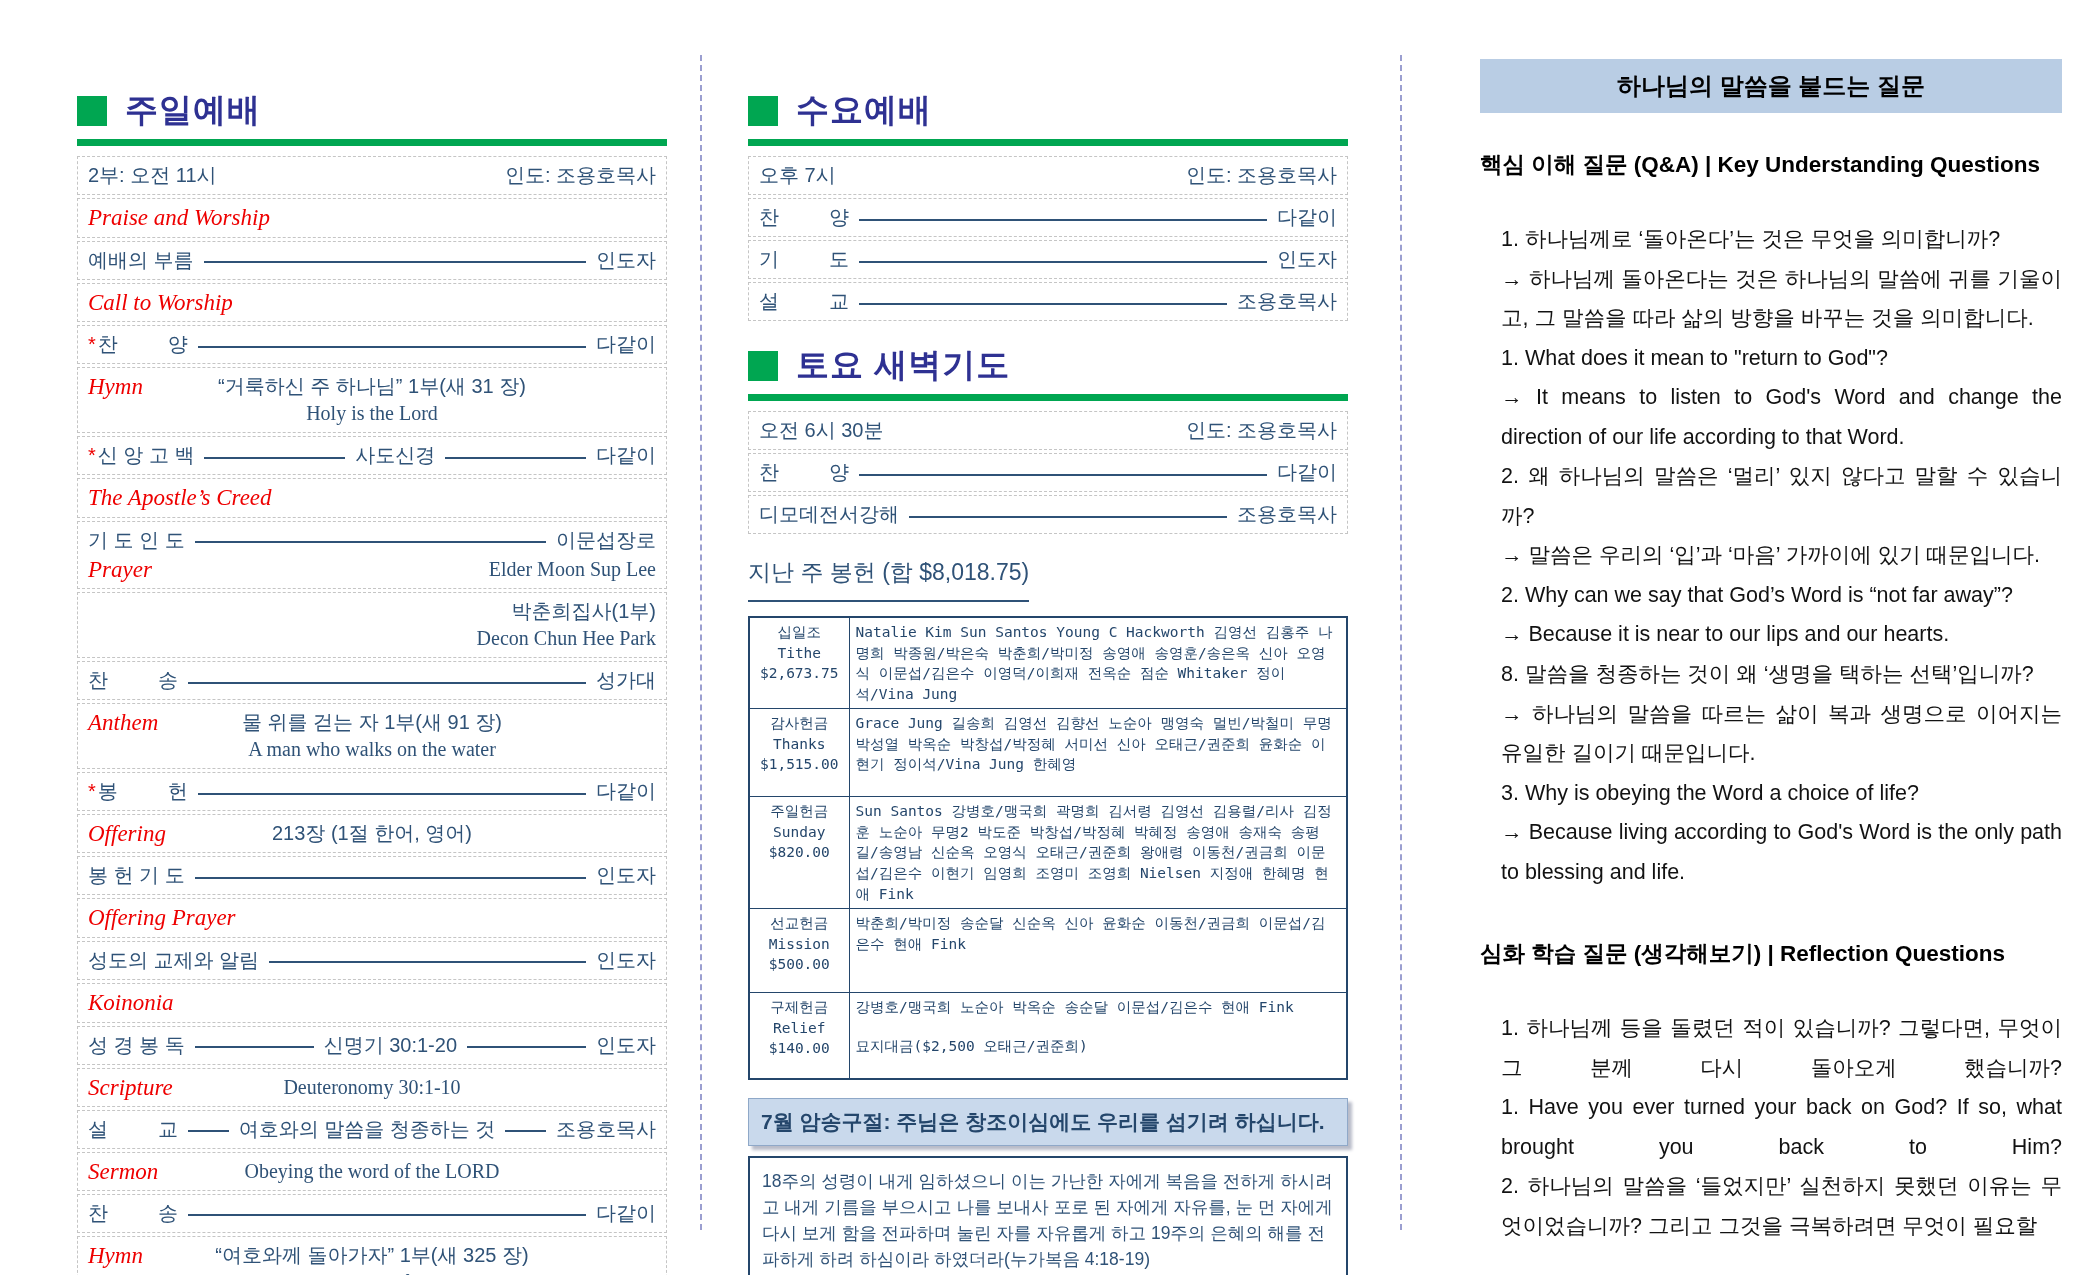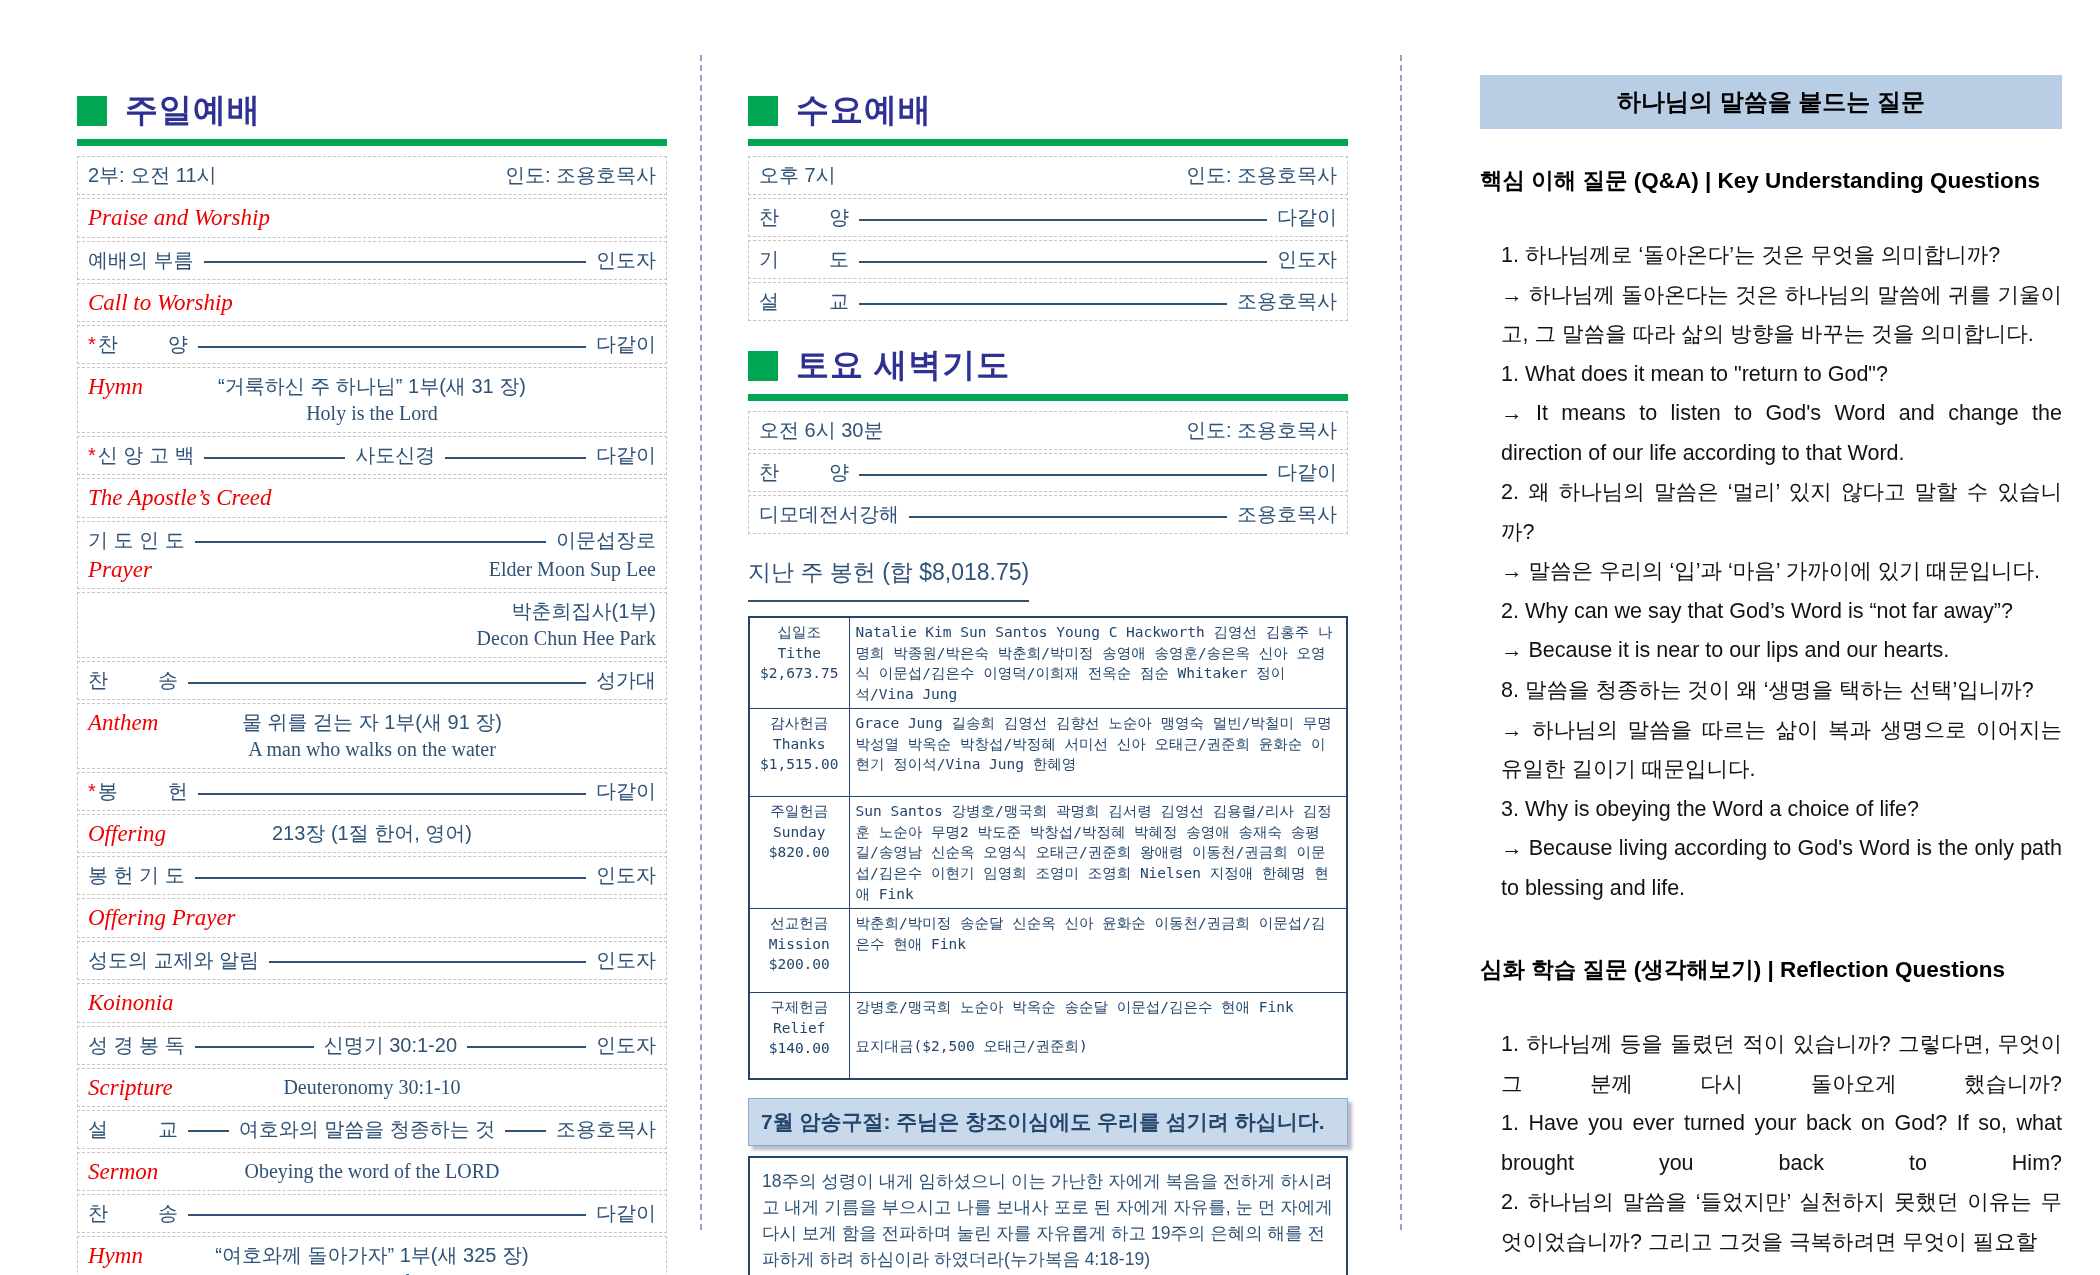--- a/index.html
+++ b/index.html
@@ -13,21 +13,21 @@
   *{box-sizing:border-box;margin:0;padding:0;}
   html,body{background:#fff;}
   body{
     width:2100px;height:1275px;position:relative;overflow:hidden;
     font-family:"Liberation Sans",sans-serif;color:var(--navy);
   }
   .vdiv{position:absolute;top:55px;height:1175px;width:0;border-left:2px dashed #9B9FD0;}
   .col{position:absolute;}
   .col-left{left:77px;top:88px;width:590px;}
   .col-mid{left:748px;top:88px;width:600px;}
-  .col-right{left:1480px;top:75px;width:582px;color:#121212;}
+  .col-right{left:1480px;top:59px;width:582px;color:#121212;}
 
   .sec-header{display:flex;align-items:center;gap:18px;margin-bottom:6px;}
   .green-sq{width:30px;height:30px;background:var(--green);flex:0 0 auto;}
   .sec-title{font-size:33px;font-weight:bold;color:var(--title);letter-spacing:1px;}
   .green-bar{height:7px;background:var(--green);margin:2px 0 10px 0;}
 
   .wrow{border:1px dashed var(--dash);margin-bottom:3px;padding:5px 10px;font-size:20px;min-height:38px;}
   .flexrow{display:flex;align-items:center;}
   .sp{justify-content:space-between;}
   .lead-label,.lead-right,.lead-mid{white-space:pre;}
@@ -276,21 +276,21 @@
             <div>$820.00</div>
           </td>
           <td class="t-names">
             <p>Sun Santos 강병호/맹국희 곽명희 김서령 김영선 김용렬/리사 김정훈 노순아 무명2 박도준 박창섭/박정혜 박혜정 송영애 송재숙 송평길/송영남 신순옥 오영식 오태근/권준희 왕애령 이동천/권금희 이문섭/김은수 이현기 임영희 조영미 조영희 Nielsen 지정애 한혜명 현애 Fink</p>
           </td>
         </tr>
         <tr>
           <td class="t-label" style="height: 84px;">
             <div>선교헌금</div>
             <div>Mission</div>
-            <div>$200.00</div>
+            <div>$500.00</div>
           </td>
           <td class="t-names">
             <p>박춘희/박미정 송순달 신순옥 신아 윤화순 이동천/권금희 이문섭/김은수 현애 Fink</p>
           </td>
         </tr>
         <tr>
           <td class="t-label" style="height: 86px;">
             <div>구제헌금</div>
             <div>Relief</div>
             <div>$140.00</div>

